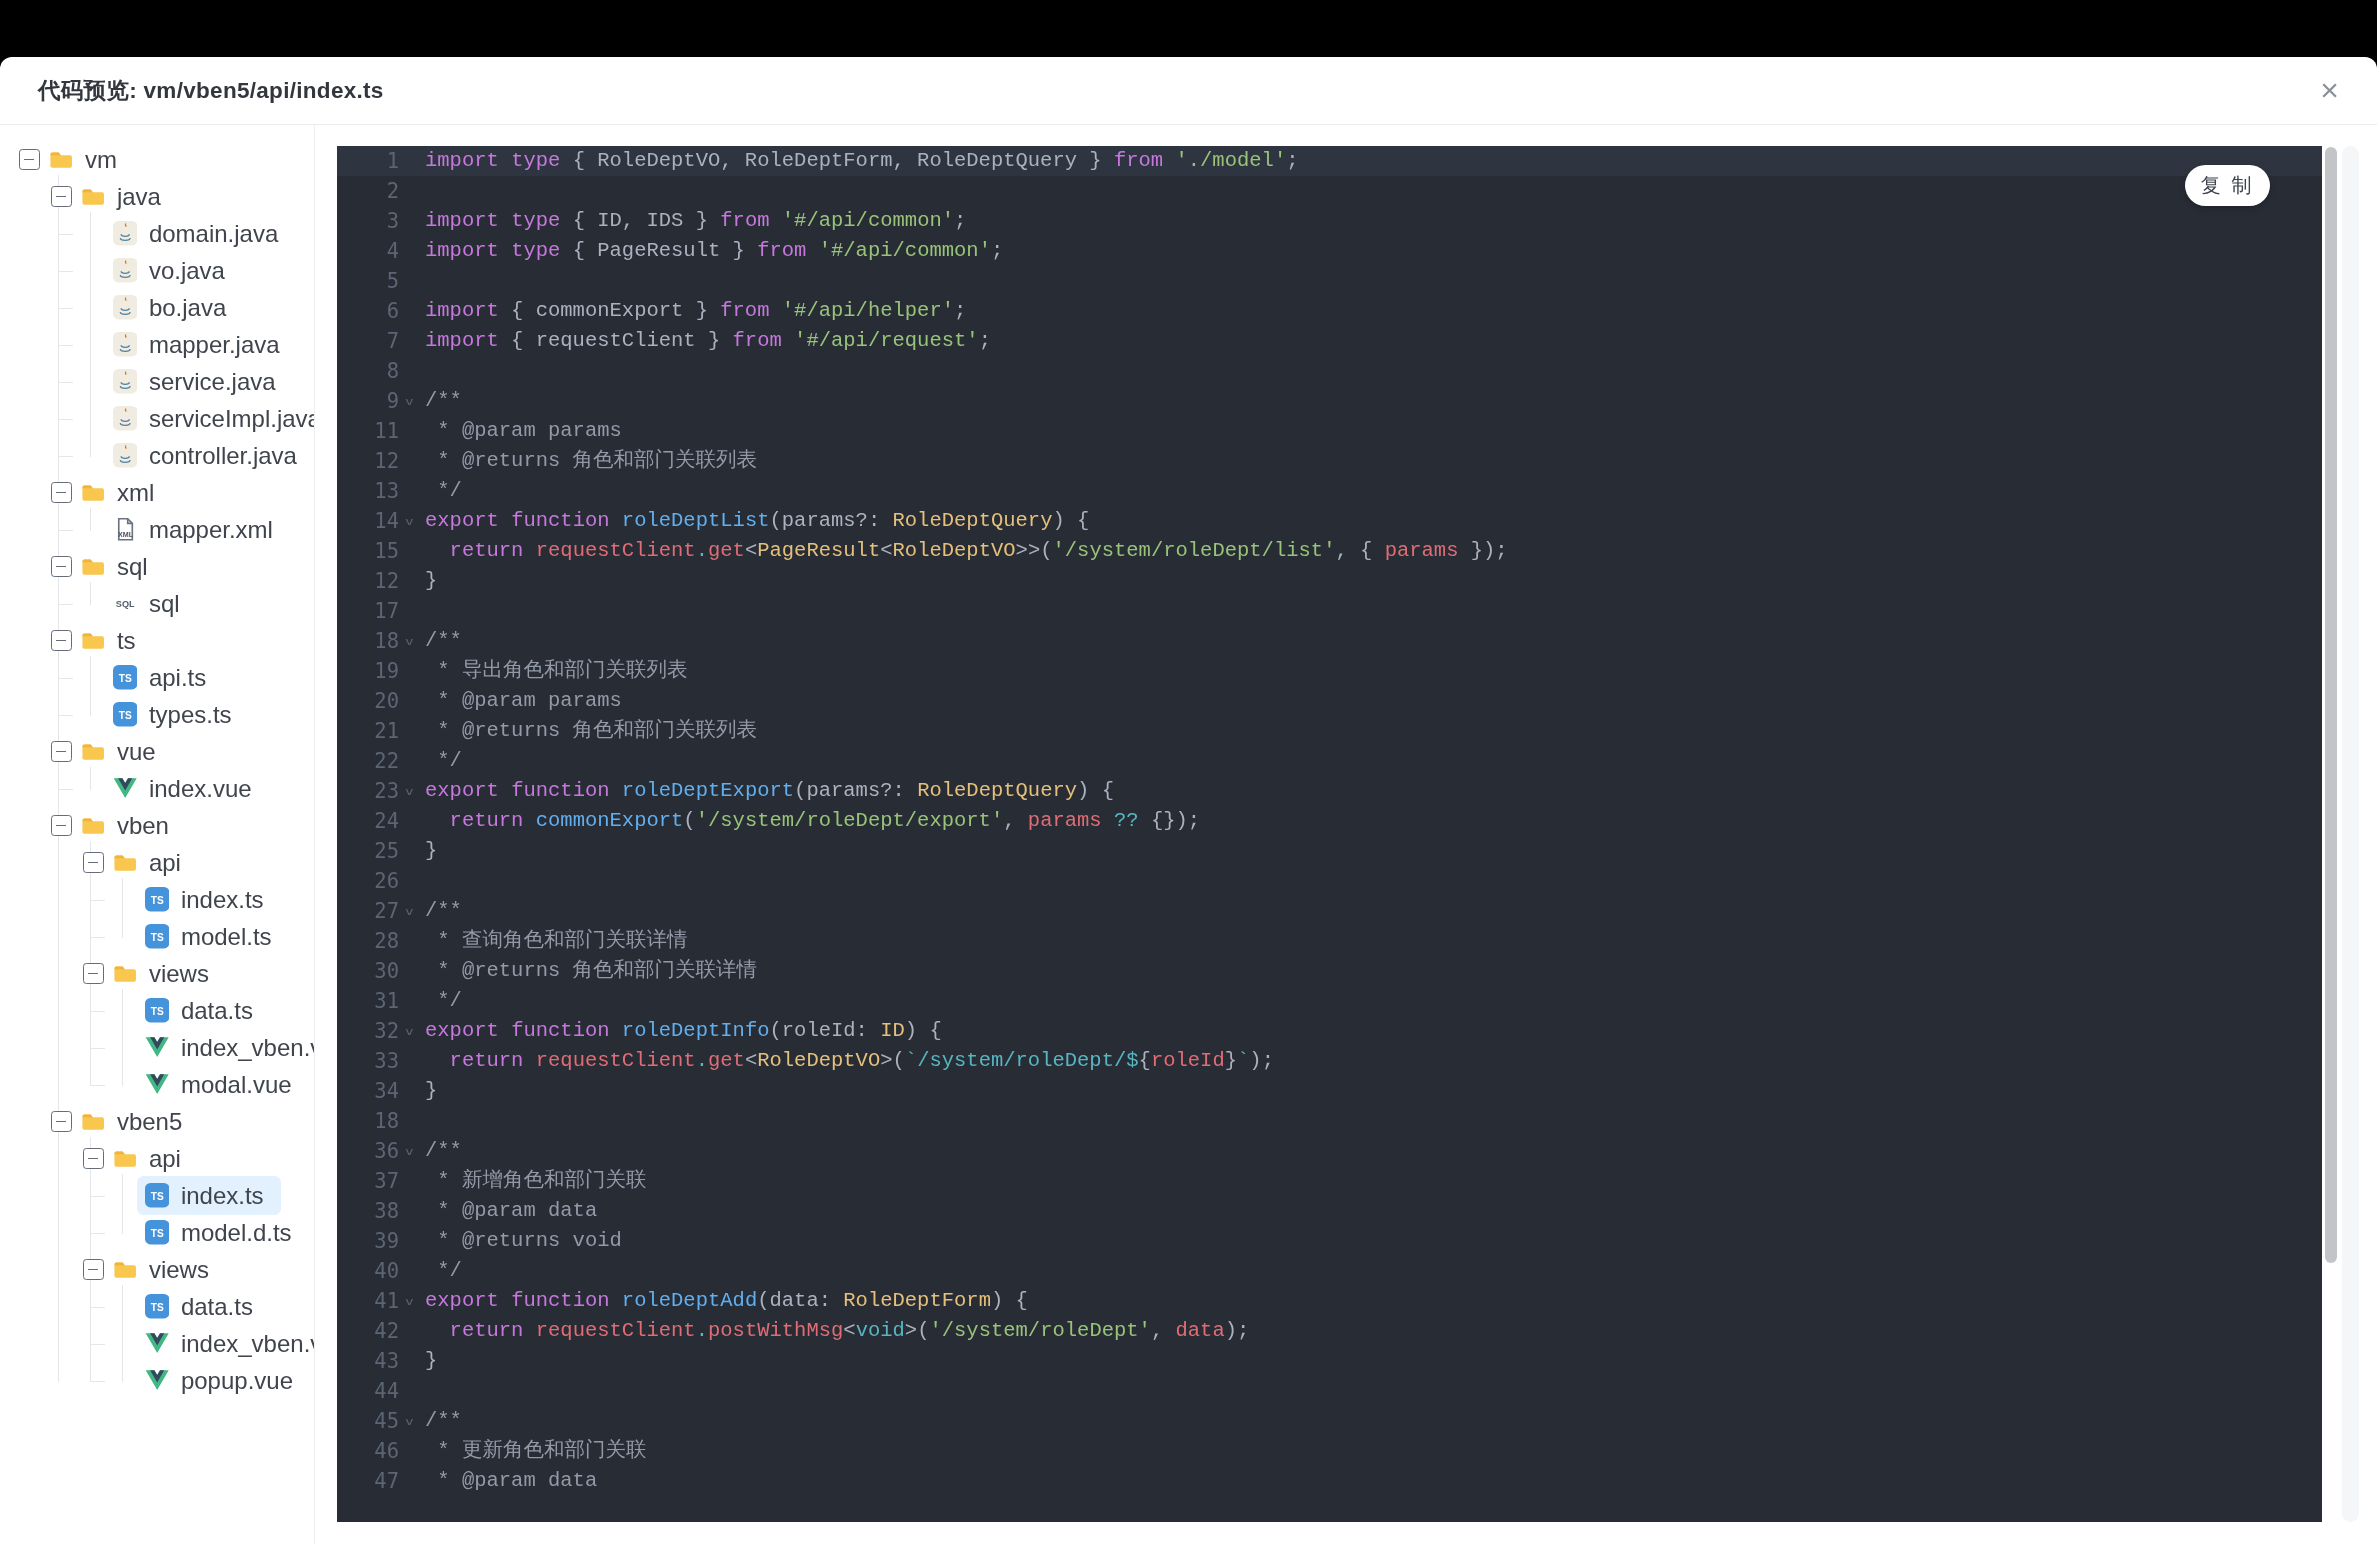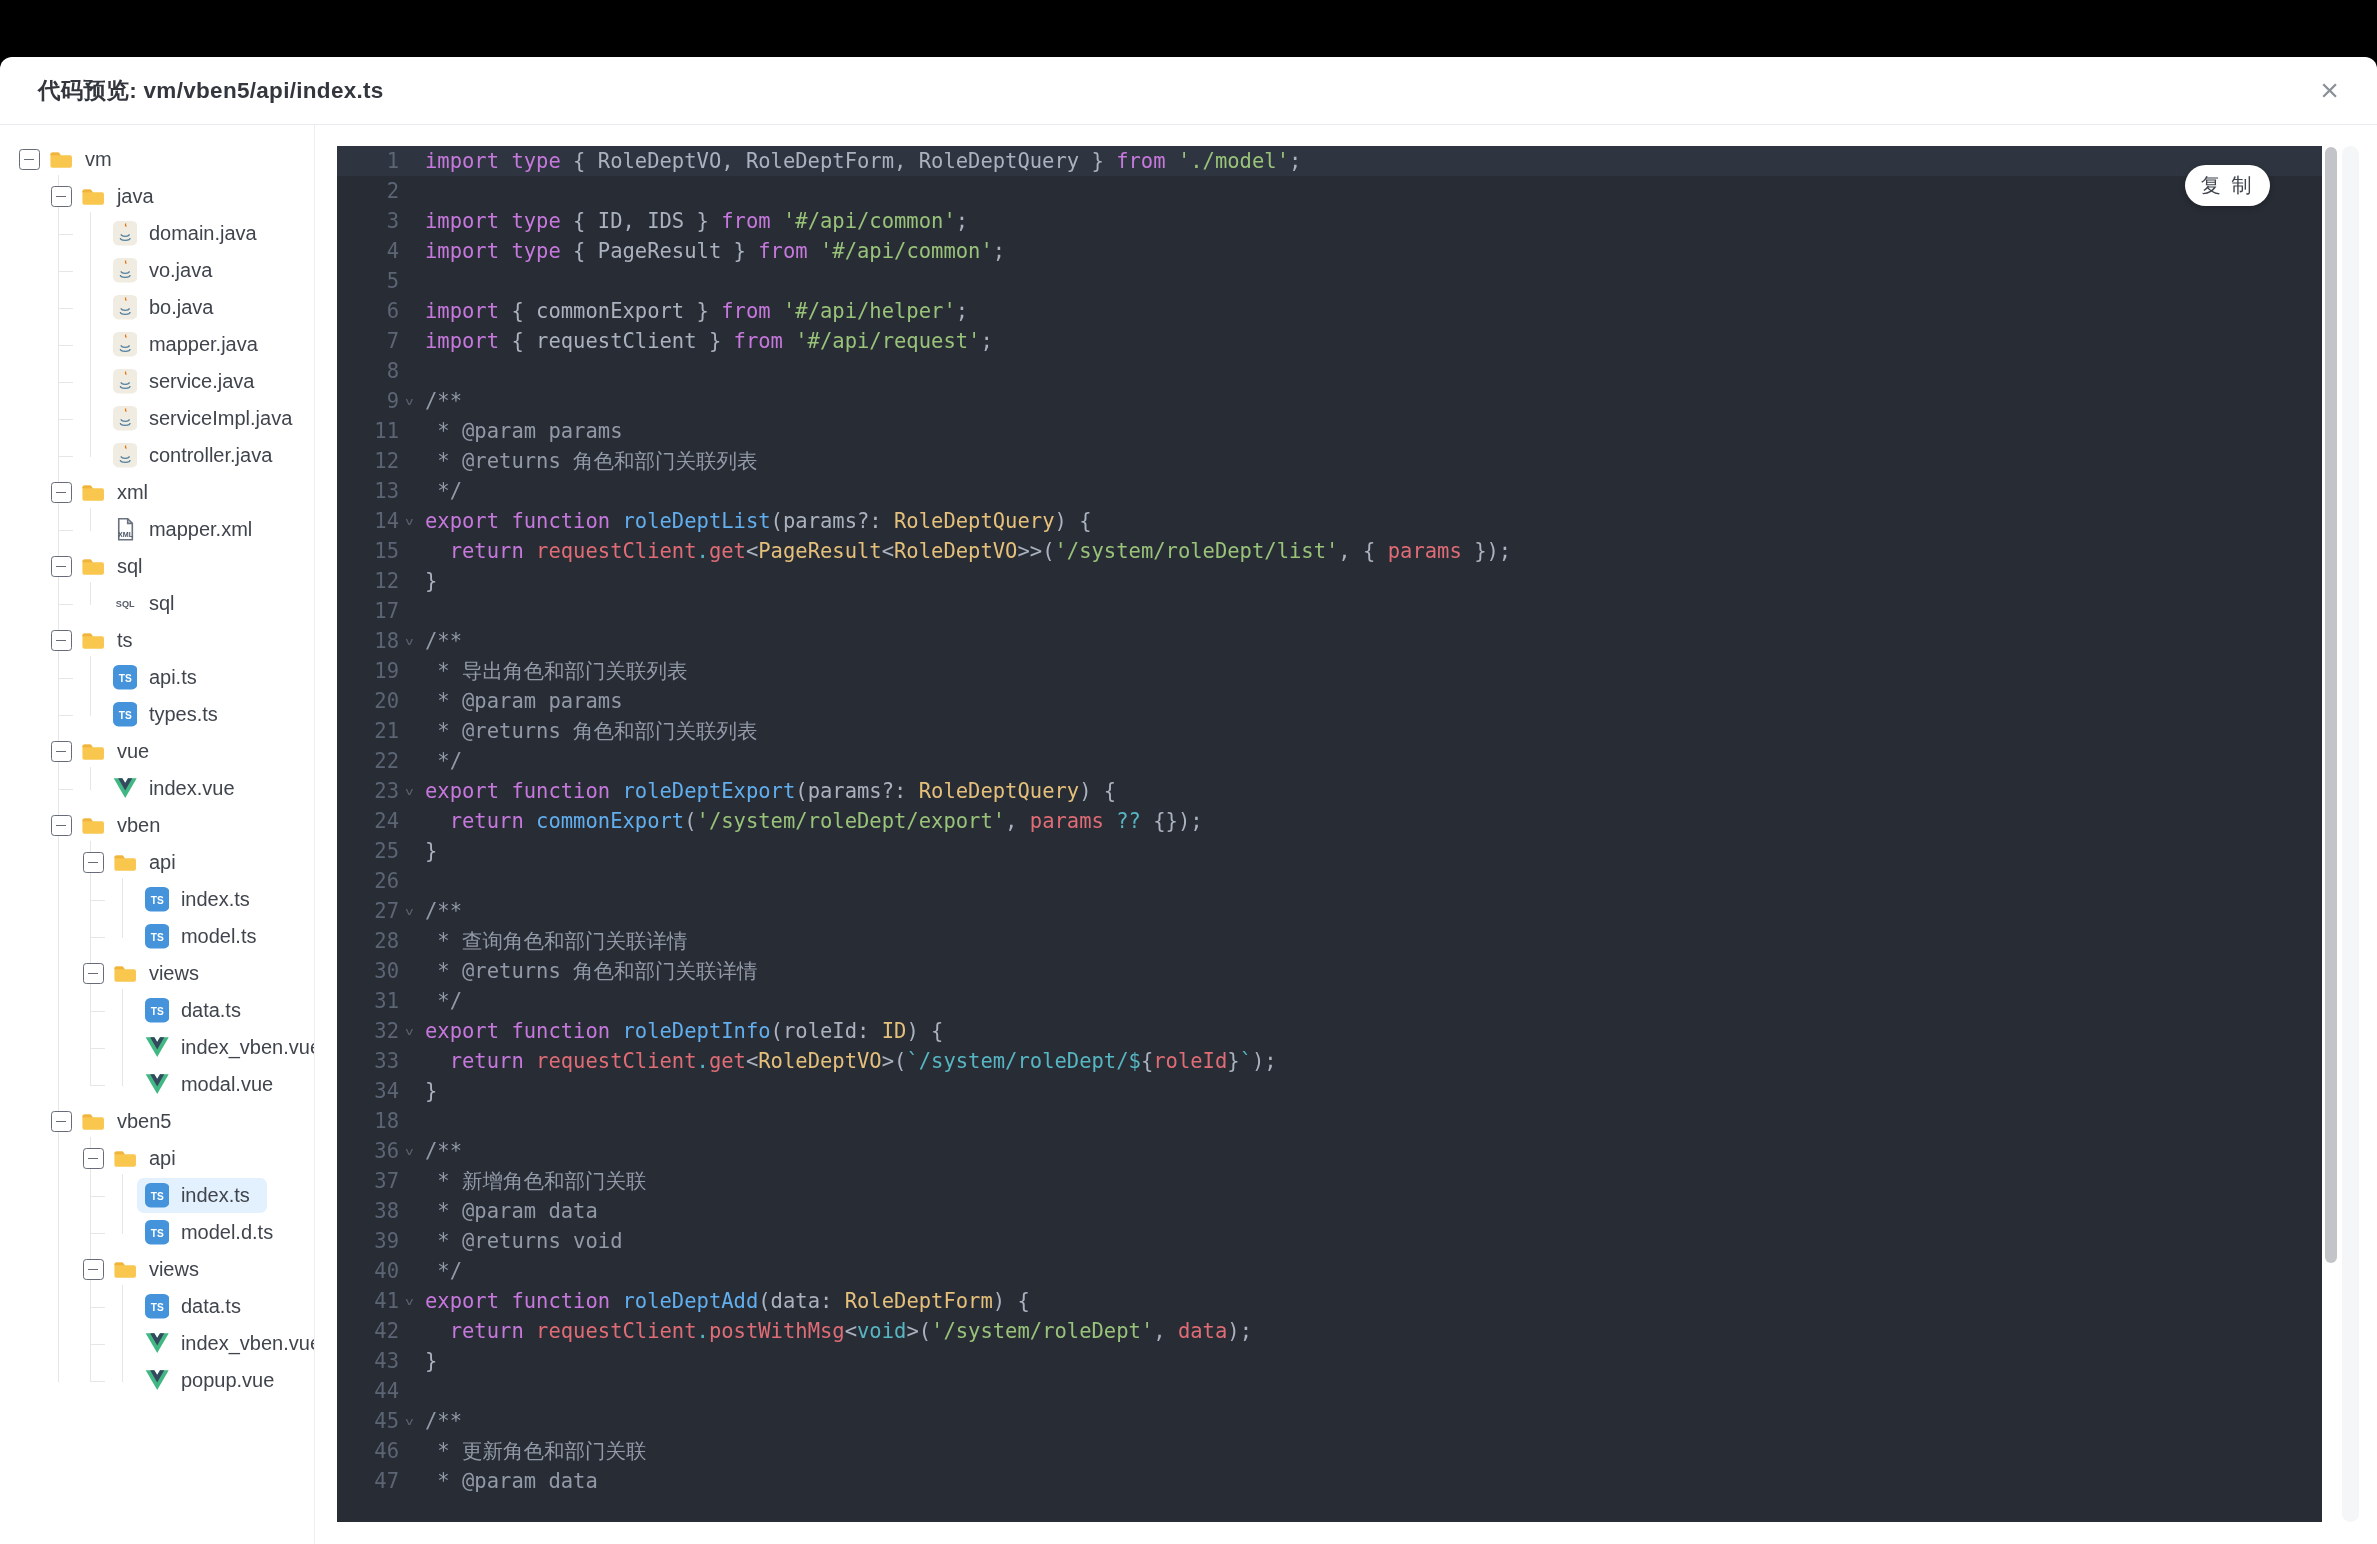--- a/index.html
+++ b/index.html
@@ -11,35 +11,35 @@
   .hdr-title { flex:1; font-size:22.5px; font-weight:700; color:#33373d; letter-spacing:0.3px; }
   .hdr-close { width:37px; height:37px; display:flex; align-items:center; justify-content:center; font-size:32px; color:#8b9199; cursor:pointer; font-weight:400; }
 
   
   .tree { position:absolute; left:0; top:68px; bottom:0; width:315px; border-right:1.3px solid #eceef1; padding:16px 0 0 18.5px; overflow:hidden; background:#fff; }
   .trow { position:relative; display:flex; align-items:center; height:37px; white-space:nowrap; cursor:pointer; }
   .tcol1 { width:30px; flex:0 0 30px; display:flex; align-items:center; position:relative; z-index:2; }
   .expander { width:21px; height:21px; border:1.7px solid #666d78; border-radius:3.3px; background:#fff; display:flex; align-items:center; justify-content:center; }
   .expander i { display:block; width:9.2px; height:1.7px; background:#666d78; }
   .ticon { width:24.4px; height:24.4px; flex:0 0 24.4px; display:flex; align-items:center; justify-content:center; position:relative; z-index:2; }
-  .tlabel { margin-left:12px; font-size:20px; color:#40454d; }
+  .tlabel { margin-left:12px; font-size:24px; color:#40454d; }
   .children { position:relative; margin-left:32px; }
   .children::before { content:''; position:absolute; left:7.3px; top:-2.6px; bottom:17px; width:1.3px; background:#e4e6ea; }
   .trow.file::before { content:''; position:absolute; left:-24.4px; top:50%; width:14.5px; height:1.3px; background:#e4e6ea; }
   .selwrap { display:flex; align-items:center; padding:5.3px 17px 5.3px 8px; margin-left:-8px; border-radius:6.6px; }
   .selwrap.sel { background:#e2f1fd; }
 
   
   .codewrap { position:absolute; left:337px; top:89px; width:1985px; height:1376px; background:#282c35; overflow:hidden; font-family:"DejaVu Sans Mono",monospace; font-size:20.5px; line-height:30px; }
   .cline { display:flex; height:30px; white-space:pre; }
   .cline.hl { background:#2f3540; }
   .lnum { width:62px; flex:0 0 62px; text-align:right; color:#5c6574; }
   .lfold { width:26px; flex:0 0 26px; color:#59626f; font-size:14.5px; padding-left:6px; line-height:30px; }
   .lfold span { display:inline-block; transform:scaleY(.78); }
-  .ltxt { white-space:pre; }
+  .ltxt { white-space:pre;font-family:Liberation Mono, monospace; }
 
   .tk-kw { color:#c678dd; }
   .tk-pn { color:#abb2bf; }
   .tk-fn { color:#61afef; }
   .tk-ty { color:#e5c07b; }
   .tk-st { color:#98c379; }
   .tk-ts { color:#56b6c2; }
   .tk-op { color:#56b6c2; }
   .tk-pr { color:#e06c75; }
   .tk-cm { color:#929aa8; }

